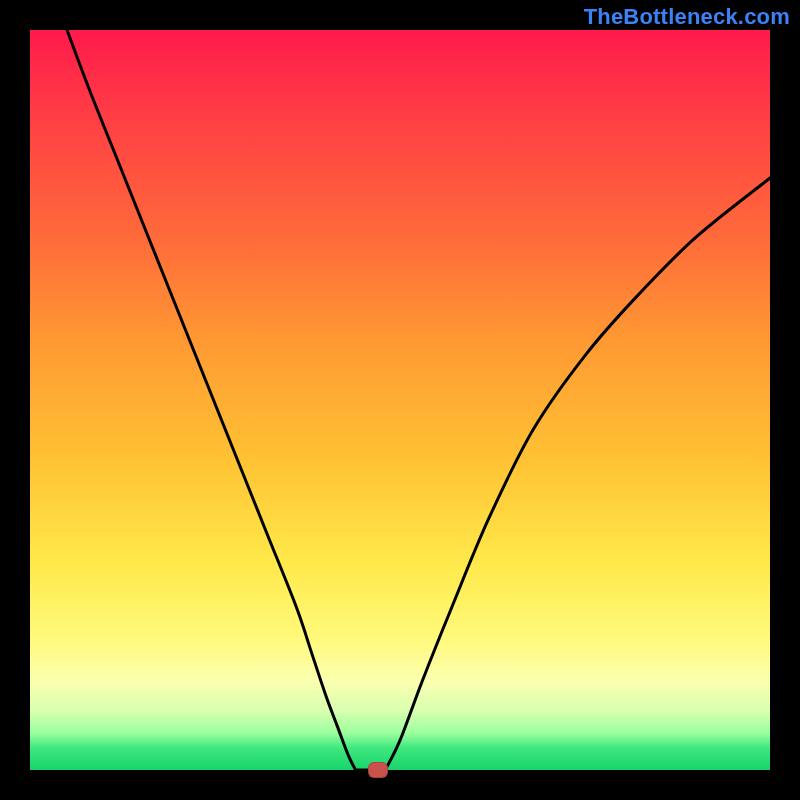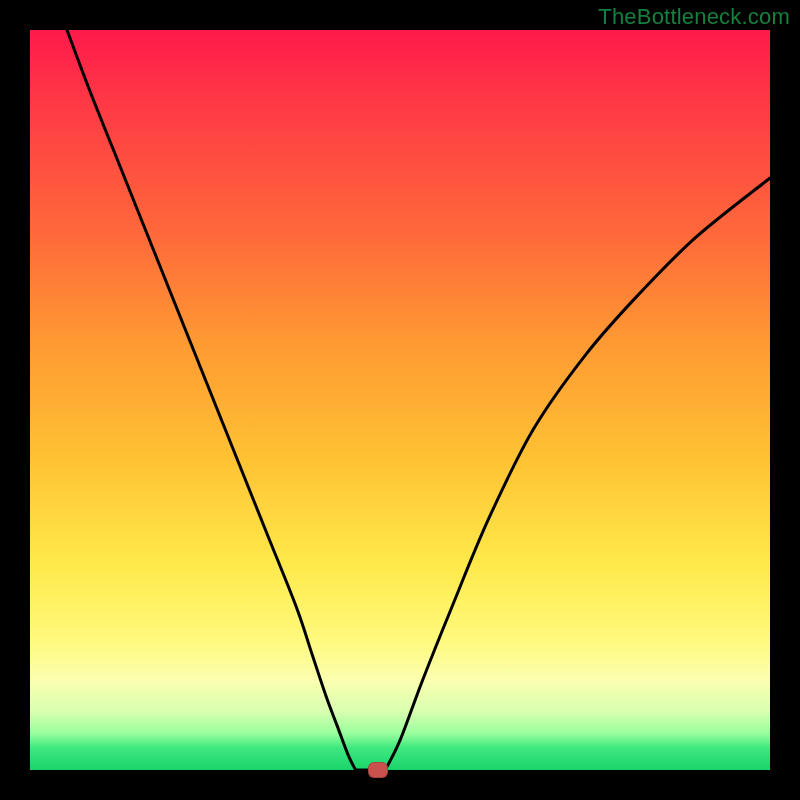--- a/index.html
+++ b/index.html
@@ -45,22 +45,22 @@
     top: 0;
     width: 740px;
     height: 740px;
   }
   .watermark {
     position: absolute;
     top: 4px;
     right: 10px;
     font-family: Arial, Helvetica, sans-serif;
     font-size: 22px;
-    font-weight: 400;
-    color: #15803d;
+    font-weight: 700;
+    color: #3b82f6;
     letter-spacing: 0.2px;
     user-select: none;
   }
   .dot {
     position: absolute;
     width: 18px;
     height: 14px;
     background: #c9524c;
     border: 1px solid rgba(0,0,0,0.15);
     border-radius: 6px;

